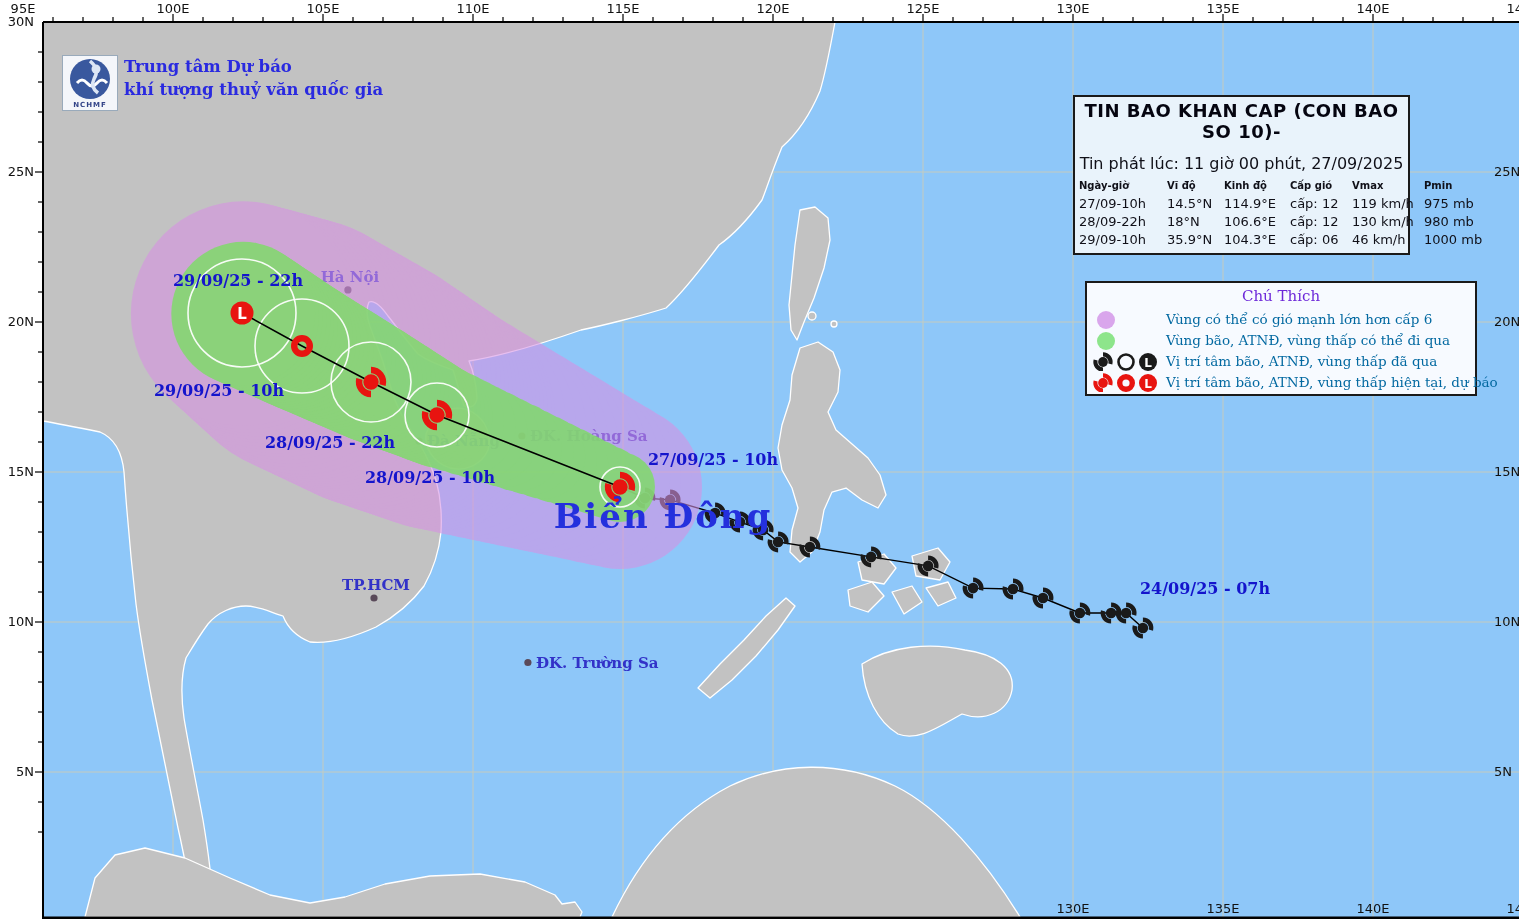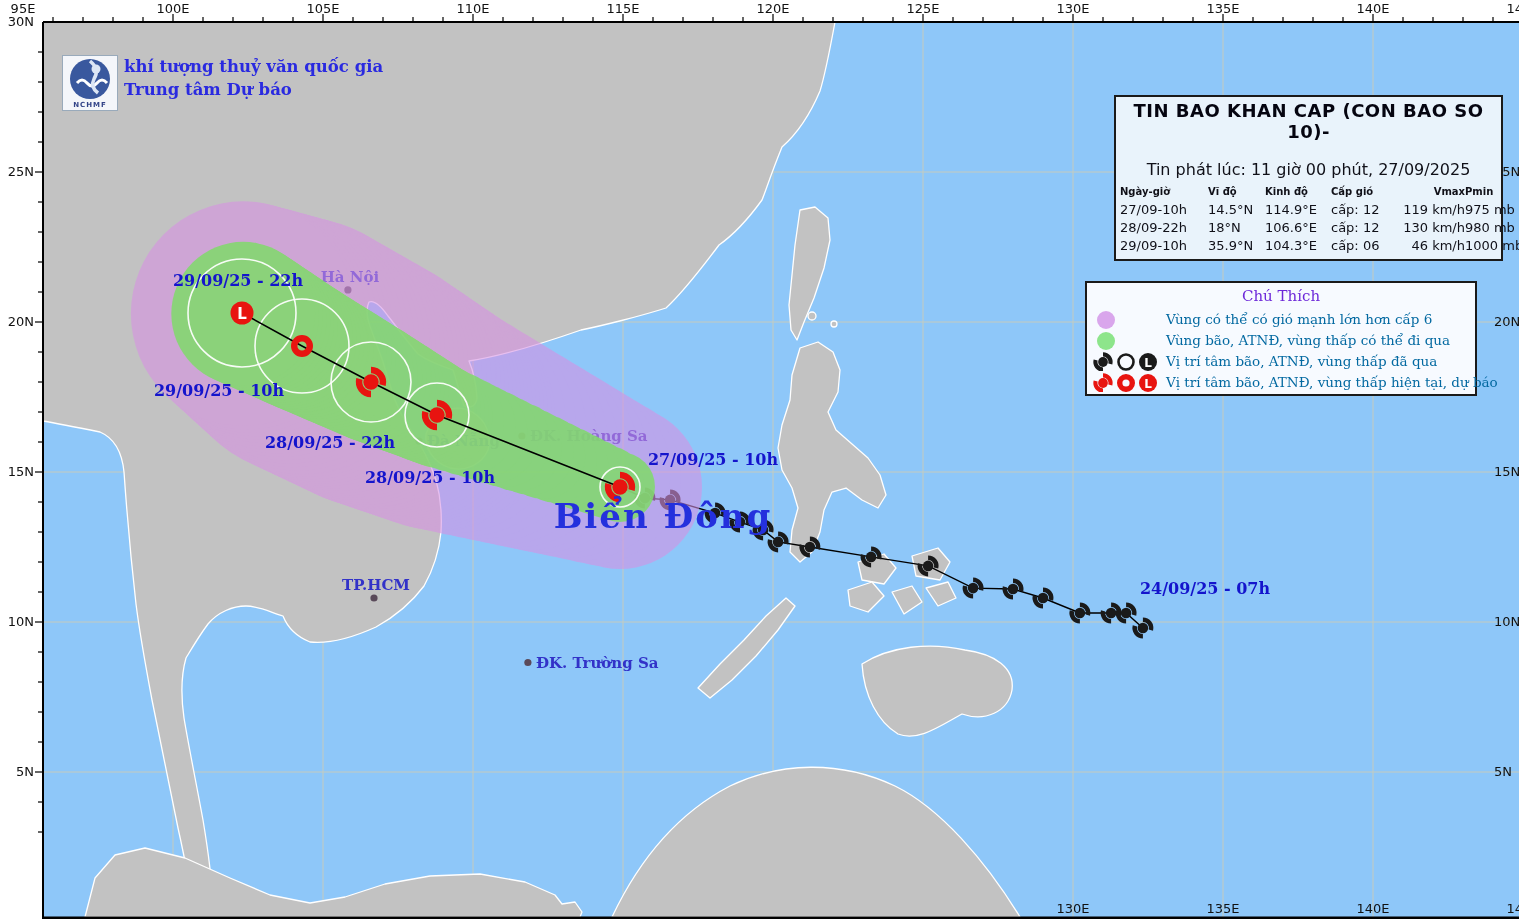--- a/index.html
+++ b/index.html
@@ -1,26 +1,26 @@
 <!DOCTYPE html>
 <html><head>
 <meta charset="utf-8">
 <style>
   html,body{margin:0;padding:0;background:#fff;}
   .stage{position:relative;width:1519px;height:919px;overflow:hidden;background:#ffffff;
          font-family:"DejaVu Sans",sans-serif;}
   svg text{user-select:none;}
   .box{position:absolute;border:2px solid #1a1a1a;box-sizing:border-box;}
-  .alert-box{left:1114px;top:95px;width:389px;background:#e9f3fb;padding:3px 4px 4px 4px;}
+  .alert-box{left:1073px;top:95px;width:337px;background:#e9f3fb;padding:3px 4px 4px 4px;}
   .alert-title{font-size:18px;font-weight:bold;text-align:center;color:#050510;letter-spacing:.5px;}
-  .alert-sub{font-size:16px;text-align:center;color:#101018;margin-top:18px;}
+  .alert-sub{font-size:16px;text-align:center;color:#101018;margin-top:12px;}
   .trow{display:flex;font-size:13px;color:#101018;line-height:18px;}
   .trow.head{font-weight:bold;font-size:10px;margin-top:4px;}
   .tc{flex:none;white-space:nowrap;}
-  .tc0{width:88px;} .tc1{width:57px;} .tc2{width:66px;} .tc3{width:62px;} .tc4{width:72px;text-align:right;} .tc5{width:50px;}
+  .tc0{width:88px;} .tc1{width:57px;} .tc2{width:66px;} .tc3{width:62px;} .tc4{width:72px;} .tc5{width:50px;}
   .legend-box{left:1085px;top:281px;width:392px;background:#f7faff;padding:2px 5px;
               font-family:"DejaVu Serif",serif;}
   .legend-title{font-size:15px;text-align:center;color:#6d28d9;margin:2px 0 3px 0;}
   .lrow{display:flex;align-items:center;height:21px;color:#0369a1;font-size:13.5px;}
   .lswatch{flex:none;width:74px;height:20px;}
   .llabel{white-space:nowrap;}
   .logo-block{position:absolute;left:62px;top:55px;display:flex;align-items:flex-start;}
   .logo-badge{width:56px;height:56px;background:#f4f6fa;border:1px solid #9ab;box-sizing:border-box;
               display:flex;align-items:center;justify-content:center;flex-direction:column;}
   .agency{margin-left:6px;font-family:"DejaVu Serif",serif;font-weight:bold;color:#2a2ae0;
@@ -468,22 +468,22 @@
     <div class="logo-badge">
       <svg width="54" height="44" viewBox="0 0 54 44">
         <circle cx="27" cy="22" r="20" fill="#39589e"></circle>
         <path d="M14 26 q5 -6 10 0 q5 6 10 0 q5 -6 10 0" stroke="#fff" stroke-width="3" fill="none"></path>
         <path d="M27 4 q10 8 4 18 q-4 8 4 14" stroke="#dce6f5" stroke-width="3.5" fill="none"></path>
         <circle cx="33" cy="12" r="4.5" fill="#dce6f5"></circle>
       </svg>
       <div style="font-size:7px;color:#334488;font-weight:bold;letter-spacing:1px;">NCHMF</div>
     </div>
     <div class="agency">
+      <div>Trung tâm Dự báo</div>
       <div>khí tượng thuỷ văn quốc gia</div>
-      <div>Trung tâm Dự báo</div>
     </div>
   </div>
 
   <div class="box alert-box">
     <div class="alert-title">TIN BAO KHAN CAP (CON BAO SO 10)-</div>
     <div class="alert-sub">Tin phát lúc: 11 giờ 00 phút, 27/09/2025</div>
     <div id="alert-table">
         <div class="trow head">
           <div class="tc tc0">Ngày-giờ</div>
           <div class="tc tc1">Vĩ độ</div>

